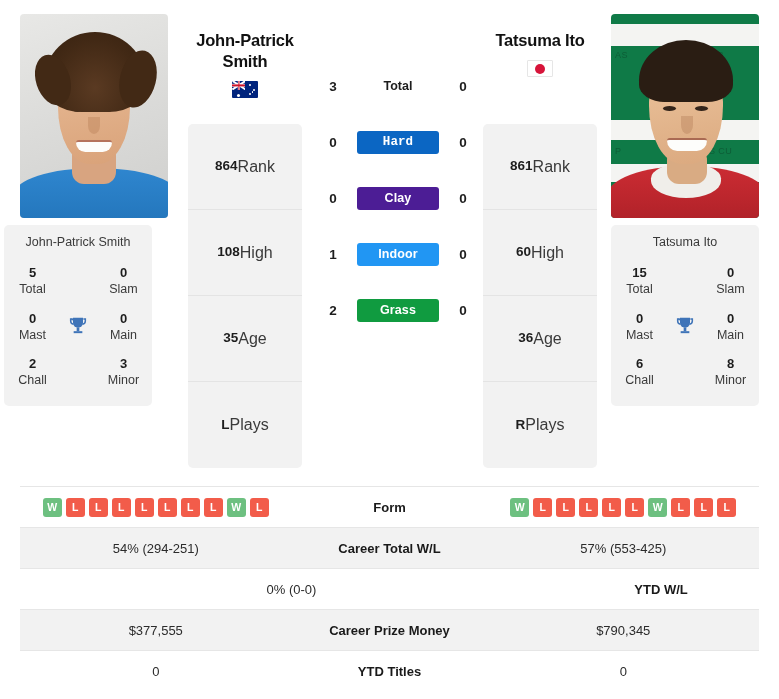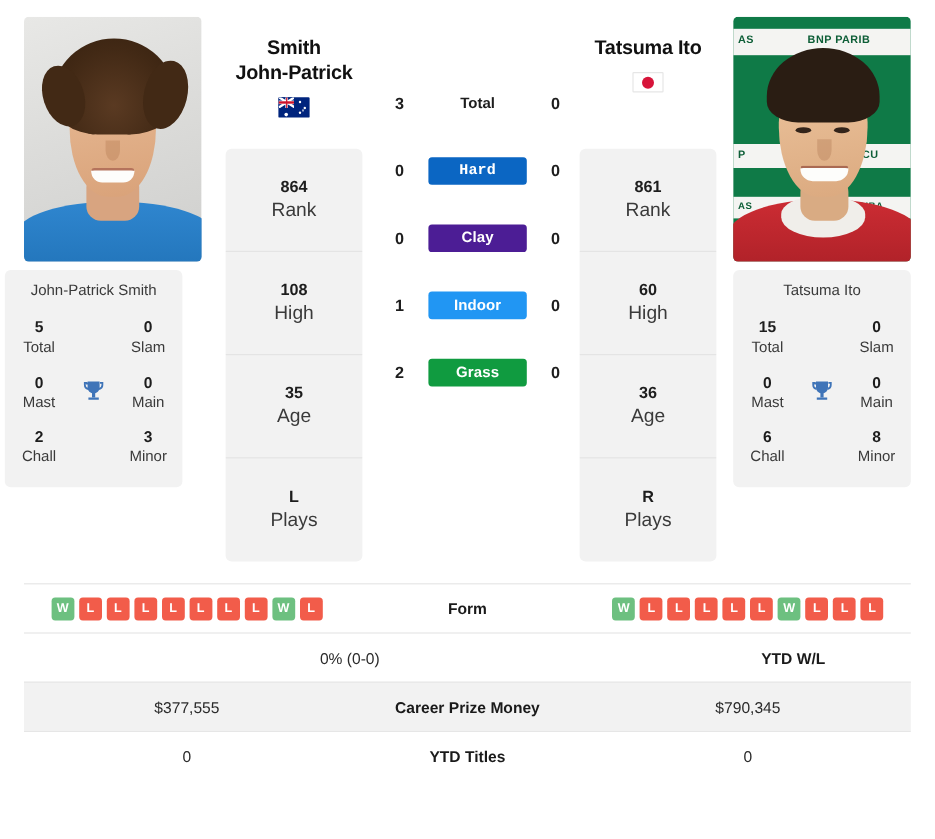--- a/index.html
+++ b/index.html
@@ -85,22 +85,22 @@
 
   
   .ph-r-bg { position: absolute; inset: 0; background: #0f7a47; }
   .ph-r-band {
     position: absolute; left: 0; width: 100%; background: #f4f4f2;
   }
   .ph-r-band.t { top: 10px; height: 22px; }
   .ph-r-band.m { top: 106px; height: 20px; }
   .ph-r-band.b { top: 150px; height: 18px; }
   .ph-r-txt {
-    position: absolute; font-size: 9px; font-weight: bold; color: #0d5e37;
-    letter-spacing: .4px; font-family: "Liberation Sans", sans-serif;
+    position: absolute; font-size: 9px; font-weight: normal; color: #0d5e37;
+    letter-spacing: .4px; font-family: "Liberation Sans", sans-serif; margin-top: 22px;
   }
   .ph-r-txt.t1 { left: 4px;  top: 14px; }
   .ph-r-txt.t2 { left: 62px; top: 14px; }
   .ph-r-txt.m1 { left: 4px;  top: 110px; }
   .ph-r-txt.m2 { left: 98px; top: 110px; }
   .ph-r-txt.b1 { left: 4px;  top: 153px; font-size: 8px; }
   .ph-r-txt.b2 { left: 104px; top: 153px; font-size: 8px; }
   .ph-r-polo {
     position: absolute; left: -4px; bottom: -18px; width: 160px; height: 70px;
     background: linear-gradient(180deg,#cc2c33 0%,#a81f26 100%);
@@ -180,21 +180,21 @@
     top: 124px;
     width: 114px;
     background: #f2f2f2;
     border-radius: 5px;
     overflow: hidden;
   }
   .ic-left  { left: 188px; }
   .ic-right { left: 483px; }
   .ic-cell {
     height: 86px;
-    display: flex; flex-direction: column;
+    display: flex; flex-direction: row;
     align-items: center; justify-content: center;
     border-bottom: 1px solid #e4e4e4;
   }
   .ic-cell:last-child { border-bottom: none; }
   .ic-val { font-size: 13.5px; font-weight: bold; color: #1d1d1d; line-height: 1.35; }
   .ic-lbl { font-size: 16px; color: #3a3a3a; line-height: 1.35; }
 
   
   .name-head { position: absolute; top: 30px; width: 140px; text-align: center; }
   .nh-left  { left: 175px; }
@@ -320,22 +320,22 @@
       <div class="ph-r-eye a"></div>
       <div class="ph-r-eye b"></div>
       <div class="ph-r-brow a"></div>
       <div class="ph-r-brow b"></div>
       <div class="ph-r-hair"></div>
     </div>
   </div>
 
   <div class="name-head nh-left">
     <div class="nh-text">
+      <div>John-Patrick</div>
       <div>Smith</div>
-      <div>John-Patrick</div>
     </div>
     <div class="flag-wrap">
       <div class="flag-au">
         <div class="uj">
           <div class="d1"></div>
             <div class="d2"></div>
           <div class="r1"></div>
             <div class="r2"></div>
           <div class="r3"></div>
             <div class="r4"></div>
@@ -559,20 +559,25 @@
           <div class="badge L">L</div>
           <div class="badge L">L</div>
           <div class="badge L">L</div>
           <div class="badge W">W</div>
           <div class="badge L">L</div>
           <div class="badge L">L</div>
           <div class="badge L">L</div>
         </div>
       </div>
     </div>
+    <div class="st-row alt">
+      <div class="st-side">54% (294-251)</div>
+      <div class="st-label">Career Total W/L</div>
+      <div class="st-side">57% (553-425)</div>
+    </div>
     <div class="st-row">
       <div class="st-side">0% (0-0)</div>
       <div class="st-label">YTD W/L</div>
     </div>
     <div class="st-row alt">
       <div class="st-side">$377,555</div>
       <div class="st-label">Career Prize Money</div>
       <div class="st-side">$790,345</div>
     </div>
     <div class="st-row">

